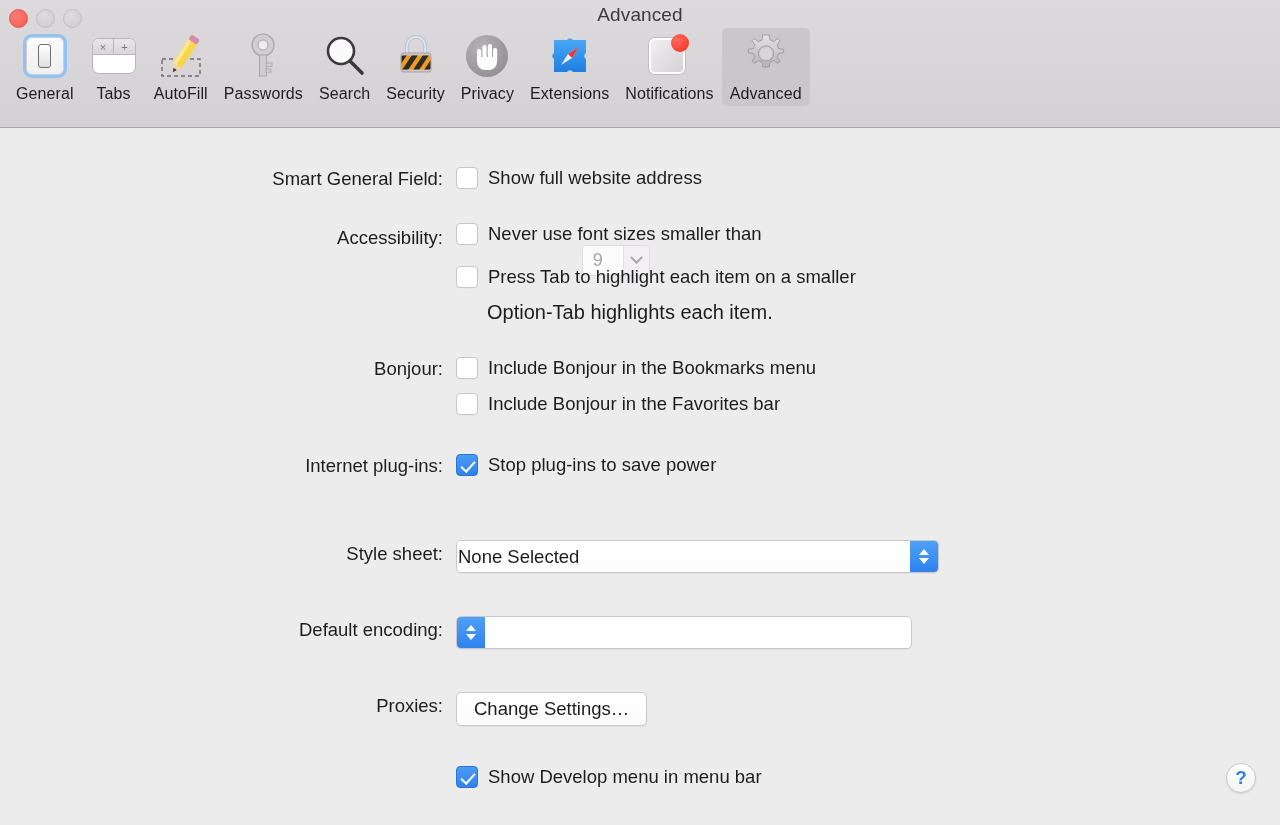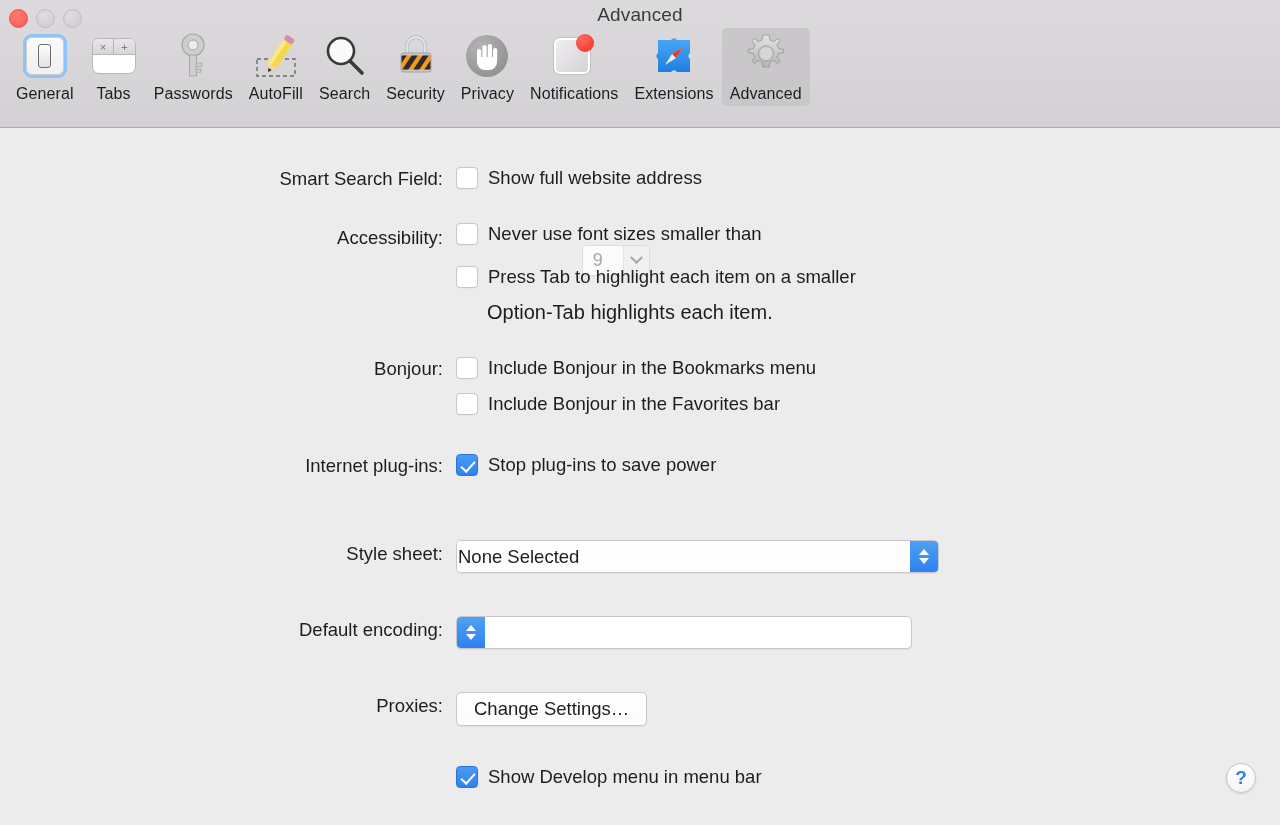--- a/index.html
+++ b/index.html
@@ -369,45 +369,45 @@
                 <div class="t">×</div>
                 <div class="t">+</div>
               </div>
           </div>
         </div>
         <div class="tab-label">Tabs</div>
       </div>
 
       <div class="tab">
         <div class="tab-icon">
-          <svg width="40" height="46" viewBox="0 0 40 46">
-            <circle cx="20" cy="12" r="11" fill="#cfcdcf" stroke="#a9a7a9" stroke-width="1.2"></circle>
-            <circle cx="20" cy="12" r="5" fill="#ececec" stroke="#a9a7a9" stroke-width="1"></circle>
-            <rect x="16.5" y="22" width="7" height="21" fill="#cfcdcf" stroke="#a9a7a9" stroke-width="1"></rect>
-            <rect x="23" y="30" width="6" height="3.4" fill="#cfcdcf" stroke="#a9a7a9" stroke-width="0.8"></rect>
-            <rect x="23" y="36" width="5" height="3.2" fill="#cfcdcf" stroke="#a9a7a9" stroke-width="0.8"></rect>
-          </svg>
-        </div>
-        <div class="tab-label">Passwords</div>
-      </div>
-
-      <div class="tab">
-        <div class="tab-icon">
           <svg width="48" height="46" viewBox="0 0 48 46">
             <rect x="5" y="26" width="38" height="17" fill="none" stroke="#6e6c6e" stroke-width="1.4" stroke-dasharray="4 3"></rect>
             <g transform="rotate(33 26 22)">
               <rect x="22" y="4" width="10" height="30" fill="#f7d64a"></rect>
               <rect x="22" y="4" width="4" height="30" fill="#fbe88b"></rect>
               <rect x="22" y="0" width="10" height="6" rx="2" fill="#d98ab0"></rect>
               <polygon points="22,34 27,42 32,34" fill="#f2d8a8"></polygon>
               <polygon points="25,38 27,42 29,38" fill="#3a3a3a"></polygon>
             </g>
           </svg>
         </div>
         <div class="tab-label">AutoFill</div>
+      </div>
+
+      <div class="tab">
+        <div class="tab-icon">
+          <svg width="40" height="46" viewBox="0 0 40 46">
+            <circle cx="20" cy="12" r="11" fill="#cfcdcf" stroke="#a9a7a9" stroke-width="1.2"></circle>
+            <circle cx="20" cy="12" r="5" fill="#ececec" stroke="#a9a7a9" stroke-width="1"></circle>
+            <rect x="16.5" y="22" width="7" height="21" fill="#cfcdcf" stroke="#a9a7a9" stroke-width="1"></rect>
+            <rect x="23" y="30" width="6" height="3.4" fill="#cfcdcf" stroke="#a9a7a9" stroke-width="0.8"></rect>
+            <rect x="23" y="36" width="5" height="3.2" fill="#cfcdcf" stroke="#a9a7a9" stroke-width="0.8"></rect>
+          </svg>
+        </div>
+        <div class="tab-label">Passwords</div>
       </div>
 
       <div class="tab">
         <div class="tab-icon">
           <svg width="46" height="46" viewBox="0 0 46 46">
             <circle cx="19" cy="18" r="13" fill="#fafafa" stroke="#3a3a3c" stroke-width="2.6"></circle>
             <circle cx="19" cy="18" r="10.5" fill="none" stroke="#ffffff" stroke-width="1"></circle>
             <line x1="28" y1="28" x2="40" y2="40" stroke="#3a3a3c" stroke-width="3.6" stroke-linecap="round"></line>
           </svg>
         </div>
@@ -449,43 +449,43 @@
                 <path d="M3 15 h20 v5 a8 8 0 0 1 -8 8 h-4 a8 8 0 0 1 -8 -8 z"></path>
               </g>
             </svg>
           </div>
         </div>
         <div class="tab-label">Privacy</div>
       </div>
 
       <div class="tab">
         <div class="tab-icon">
-          <div class="ic-notif">
-            <div class="sq"></div>
-            <div class="dot"></div>
-          </div>
-        </div>
-        <div class="tab-label">Notifications</div>
-      </div>
-
-      <div class="tab">
-        <div class="tab-icon">
           <svg width="44" height="44" viewBox="0 0 44 44">
             <defs>
               <linearGradient id="pz" x1="0" y1="0" x2="0" y2="1">
                 <stop offset="0" stop-color="#49a8f5"></stop>
                 <stop offset="1" stop-color="#1f7fe0"></stop>
               </linearGradient>
             </defs>
             <path d="M6 6 h13 a3.5 3.5 0 0 1 6 0 h13 v13 a3.5 3.5 0 0 0 0 6 v13 h-13 a3.5 3.5 0 0 0 -6 0 h-13 v-13 a3.5 3.5 0 0 1 0 -6 z" fill="url(#pz)"></path>
             <polygon points="31,13 20,20 13,31 24,24" fill="#f0f0f0"></polygon>
             <polygon points="31,13 24,24 20,20" fill="#e8362c"></polygon>
           </svg>
         </div>
         <div class="tab-label">Extensions</div>
+      </div>
+
+      <div class="tab">
+        <div class="tab-icon">
+          <div class="ic-notif">
+            <div class="sq"></div>
+            <div class="dot"></div>
+          </div>
+        </div>
+        <div class="tab-label">Notifications</div>
       </div>
 
       <div class="tab selected">
         <div class="tab-icon">
           <svg width="46" height="46" viewBox="0 0 46 46">
             <defs>
               <linearGradient id="gg" x1="0" y1="0" x2="0" y2="1">
                 <stop offset="0" stop-color="#e4e2e4"></stop>
                 <stop offset="1" stop-color="#b6b4b6"></stop>
               </linearGradient>
@@ -499,21 +499,21 @@
         </div>
         <div class="tab-label">Advanced</div>
       </div>
 
     </div>
   </div>
 
   <div class="content">
 
     <div style="position:absolute; top:39px; left:0; width:1280px;">
-      <div class="lbl">Smart Search Field:</div>
+      <div class="lbl">Smart General Field:</div>
       <div class="ctl" style="top:-1px;">
         <label class="cbrow">
           <span class="checkbox off"></span>
           <span class="cb-text">Show full website address</span>
         </label>
       </div>
     </div>
 
     <div style="position:absolute; top:98px; left:0; width:1280px;">
       <div class="lbl">Accessibility:</div>

